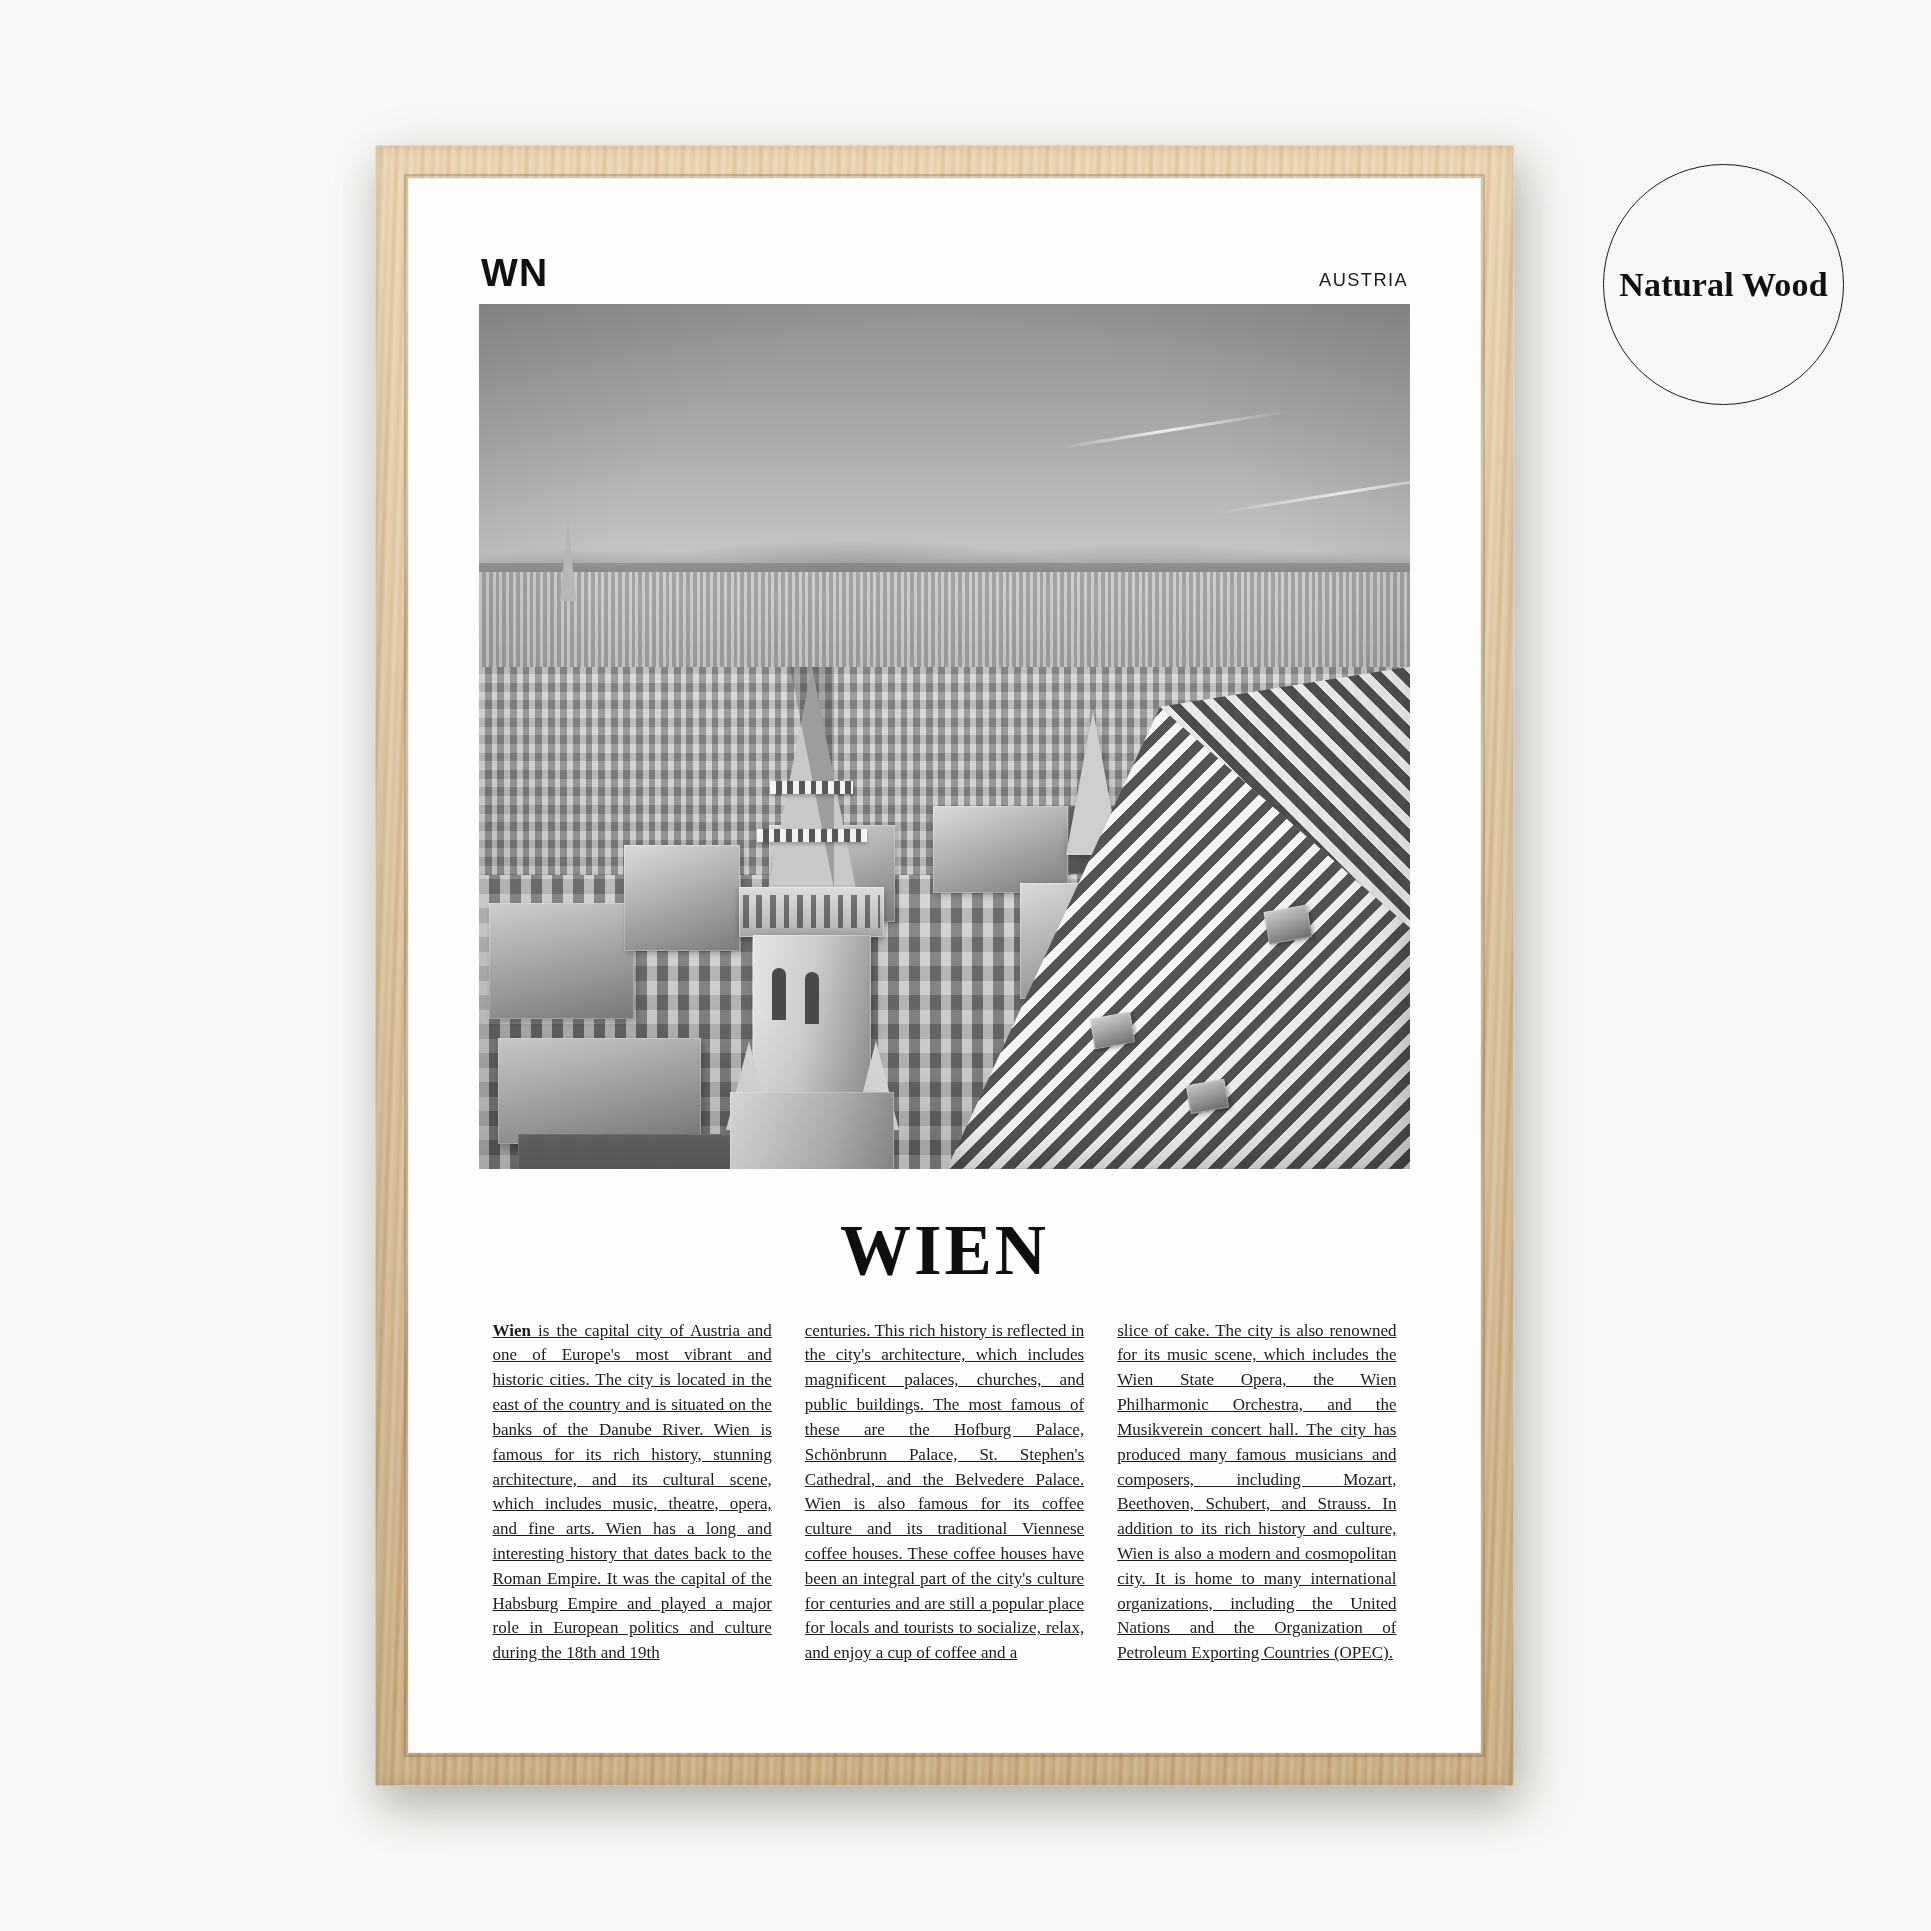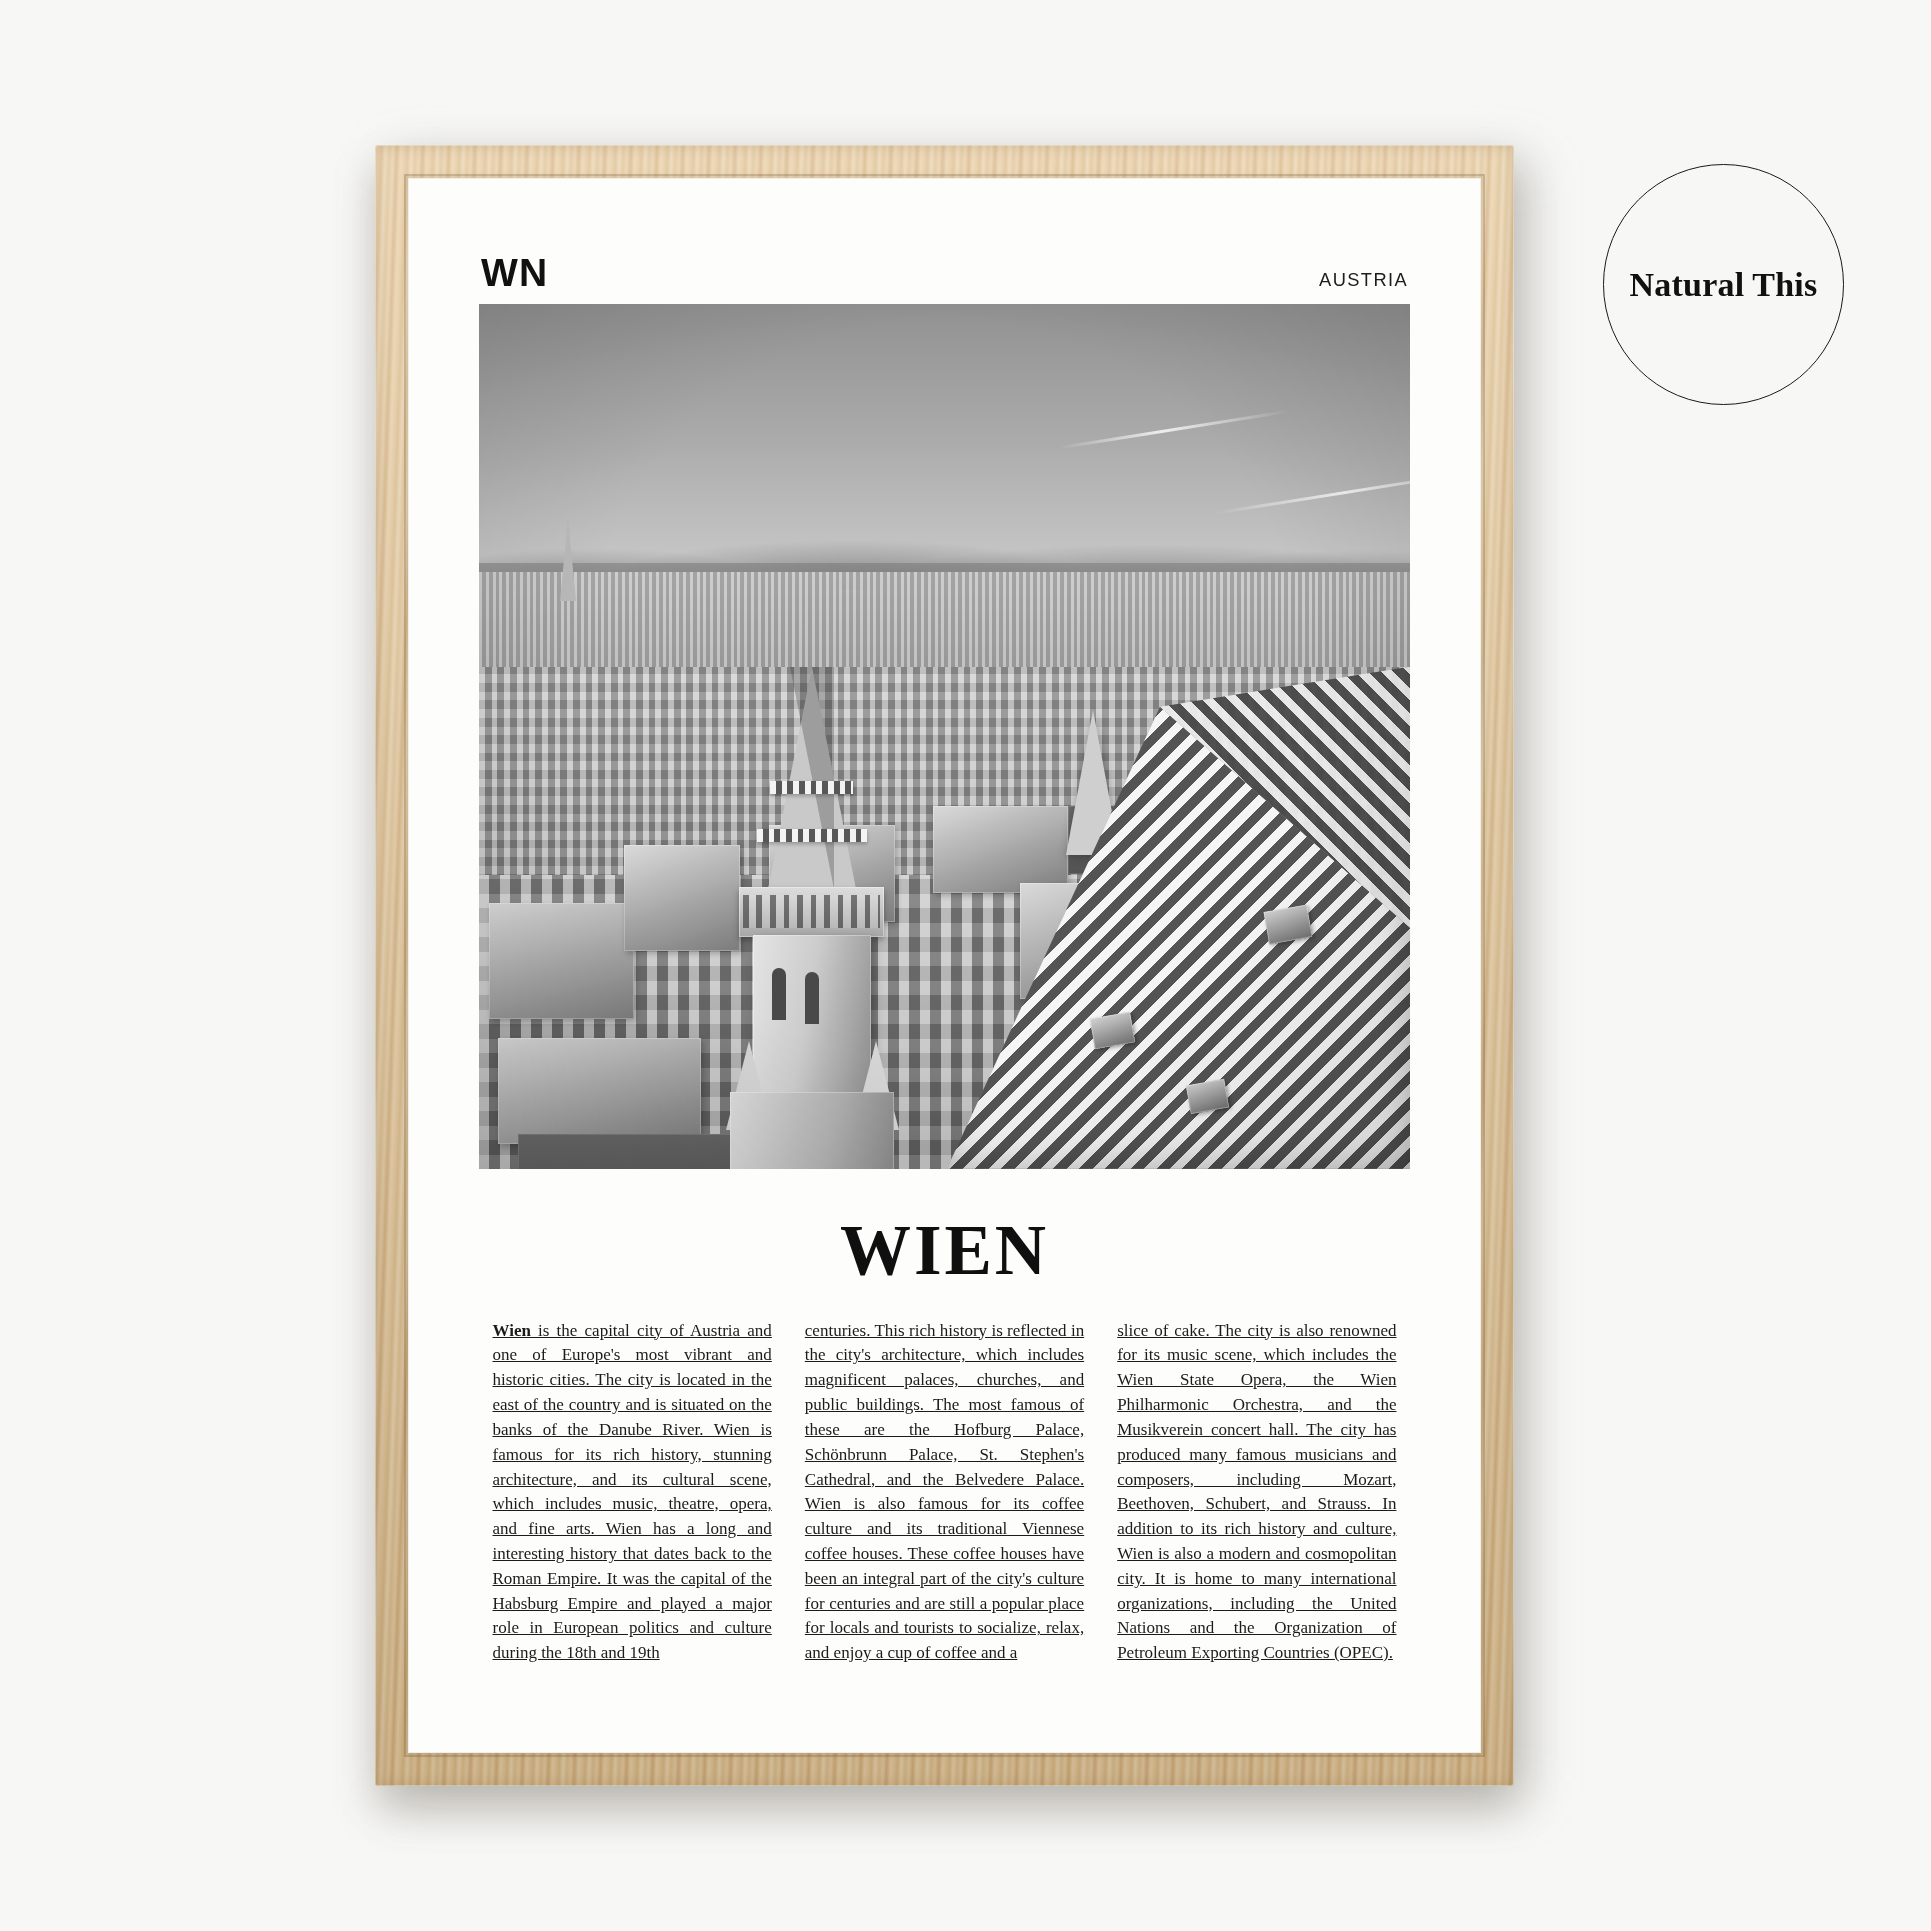--- a/index.html
+++ b/index.html
@@ -306,21 +306,21 @@
     -webkit-hyphens: auto;
   }
   .col b { font-weight: bold; }
 </style>
 </head>
 <body>
 
 <div id="stage">
 
   <div class="badge">
-    <span class="badge-label">Natural This</span>
+    <span class="badge-label">Natural Wood</span>
   </div>
 
   <div class="frame-shadow"></div>
 
   <div class="frame">
     <div class="frame-inner-bevel"></div>
 
     <div class="mat">
       <div class="poster">
 

